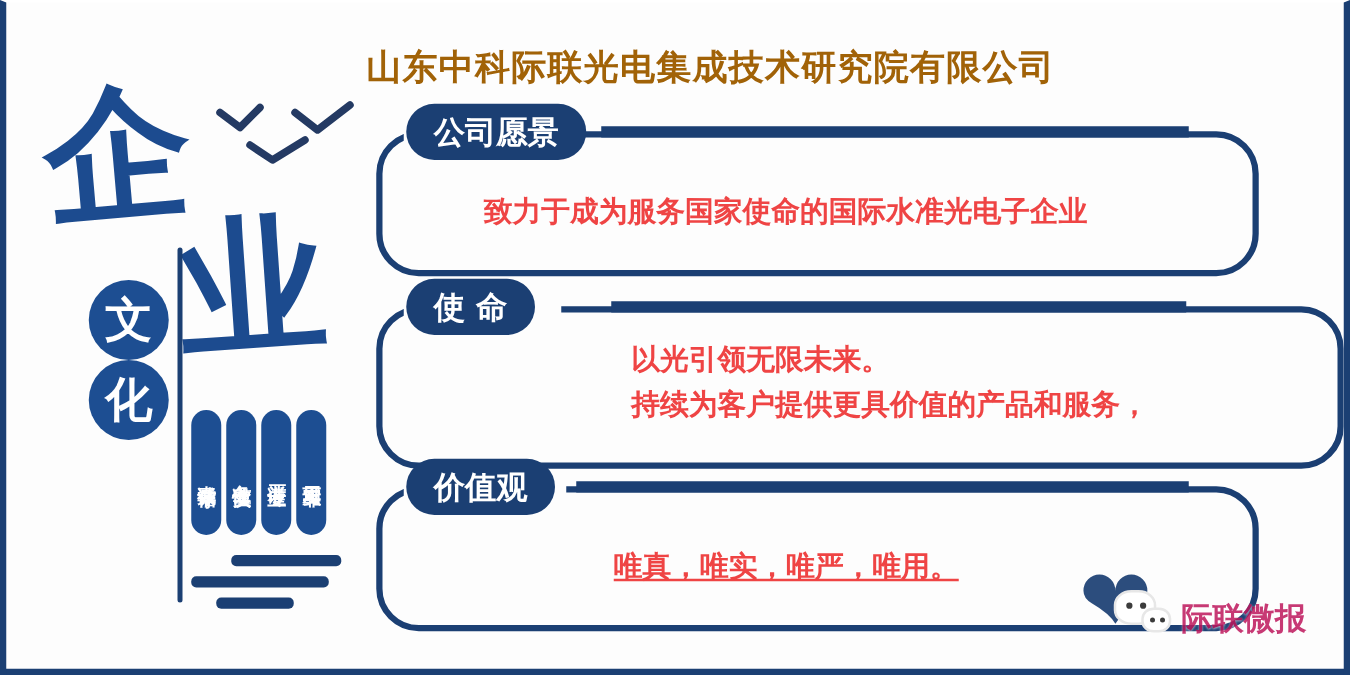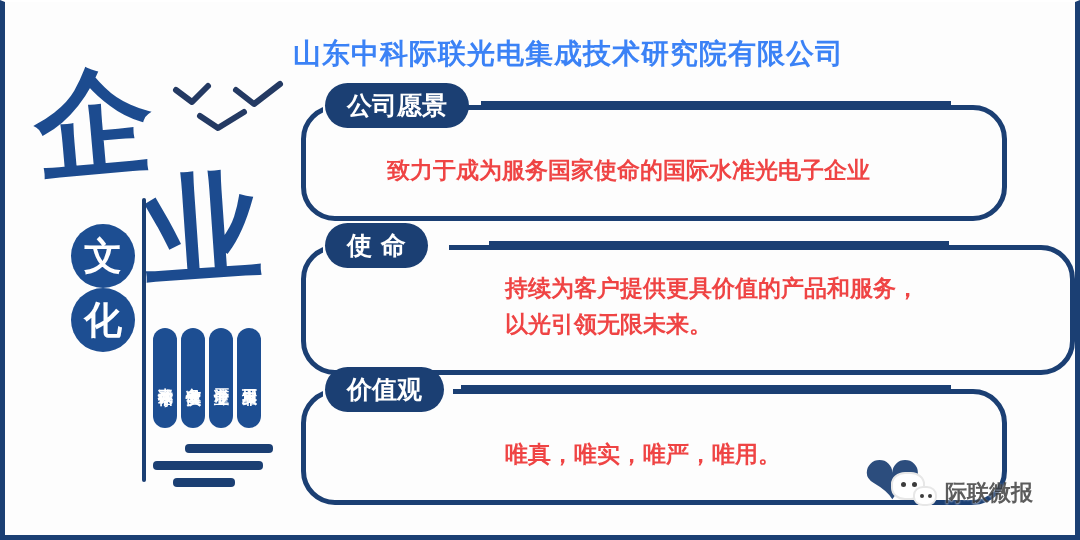--- a/index.html
+++ b/index.html
@@ -17,21 +17,21 @@
     border-right:5px solid #1b3f73;
     border-bottom:5px solid #1b3f73;
     border-top:2px solid #ffffff;
     overflow:hidden;
   }
 
   
   .title {
     position:absolute; left:288px; top:33px;
     font-size:28px; font-weight:bold; letter-spacing:1px;
-    color:#3b82f6; white-space:nowrap;
+    color:#a16207; white-space:nowrap;
     font-family:"DejaVu Sans","Liberation Sans",sans-serif;
   }
 
   
   .bigchar {
     position:absolute;
     color:#1c4b8f; font-weight:bold;
     font-family:"DejaVu Serif","Liberation Serif",serif;
     line-height:1; user-select:none;
   }
@@ -113,21 +113,21 @@
   #blk-vision  .body-text { left:86px; top:48px; }
 
   #blk-mission { left:296px; top:243px;  width:774px; height:130px; }
   #blk-mission .frame-gap { width:126px; }
   #blk-mission .rule { left:188px; top:-4px; width:460px; }
   #blk-mission .body-text { left:204px; top:26px; }
 
   #blk-values  { left:296px; top:387px;  width:706px; height:116px; }
   #blk-values  .frame-gap { width:130px; }
   #blk-values  .rule { left:160px; top:-4px; width:490px; }
-  #blk-values  .body-text { left:204px; top:48px; }
+  #blk-values  .body-text { left:190px; top:48px;text-decoration:underline; }
 
   
   .watermark {
     position:absolute; left:858px; top:440px;
     width:218px; height:84px; z-index:5;
     display:flex; align-items:center;
   }
   .wm-blob {
     position:absolute; left:0; top:4px;
     font-size:70px; color:#1b3f73; opacity:.92;
@@ -151,21 +151,21 @@
     background:#ffffff; border:2px solid #e7e7e7;
   }
   .wm-chat-small:before, .wm-chat-small:after {
     content:""; position:absolute; top:6px;
     width:4px; height:4px; border-radius:50%; background:#3c3c3c;
   }
   .wm-chat-small:before { left:5px; }
   .wm-chat-small:after  { left:13px; }
   .wm-text {
     position:absolute; left:82px; top:36px;
-    font-size:22px; font-weight:bold; color:#404040;
+    font-size:25px; font-weight:bold; color:#be185d;
     opacity:.85; white-space:nowrap;
     font-family:"DejaVu Sans","Liberation Sans",sans-serif;
     text-shadow:0 1px 2px rgba(255,255,255,.8);
   }
 </style>
 </head>
 <body>
 
 <div id="poster">
 
@@ -205,22 +205,22 @@
     <div class="rule"></div>
     <div class="body-text">致力于成为服务国家使命的国际水准光电子企业</div>
   </div>
 
   <div class="block" id="blk-mission">
     <div class="frame"></div>
     <div class="frame-gap"></div>
     <div class="badge">使  命</div>
     <div class="rule"></div>
     <div class="body-text">
+      <div>以光引领无限未来。</div>
       <div>持续为客户提供更具价值的产品和服务，</div>
-      <div>以光引领无限未来。</div>
     </div>
   </div>
 
   <div class="block" id="blk-values">
     <div class="frame"></div>
     <div class="frame-gap"></div>
     <div class="badge">价值观</div>
     <div class="rule"></div>
     <div class="body-text">唯真，唯实，唯严，唯用。</div>
   </div>

